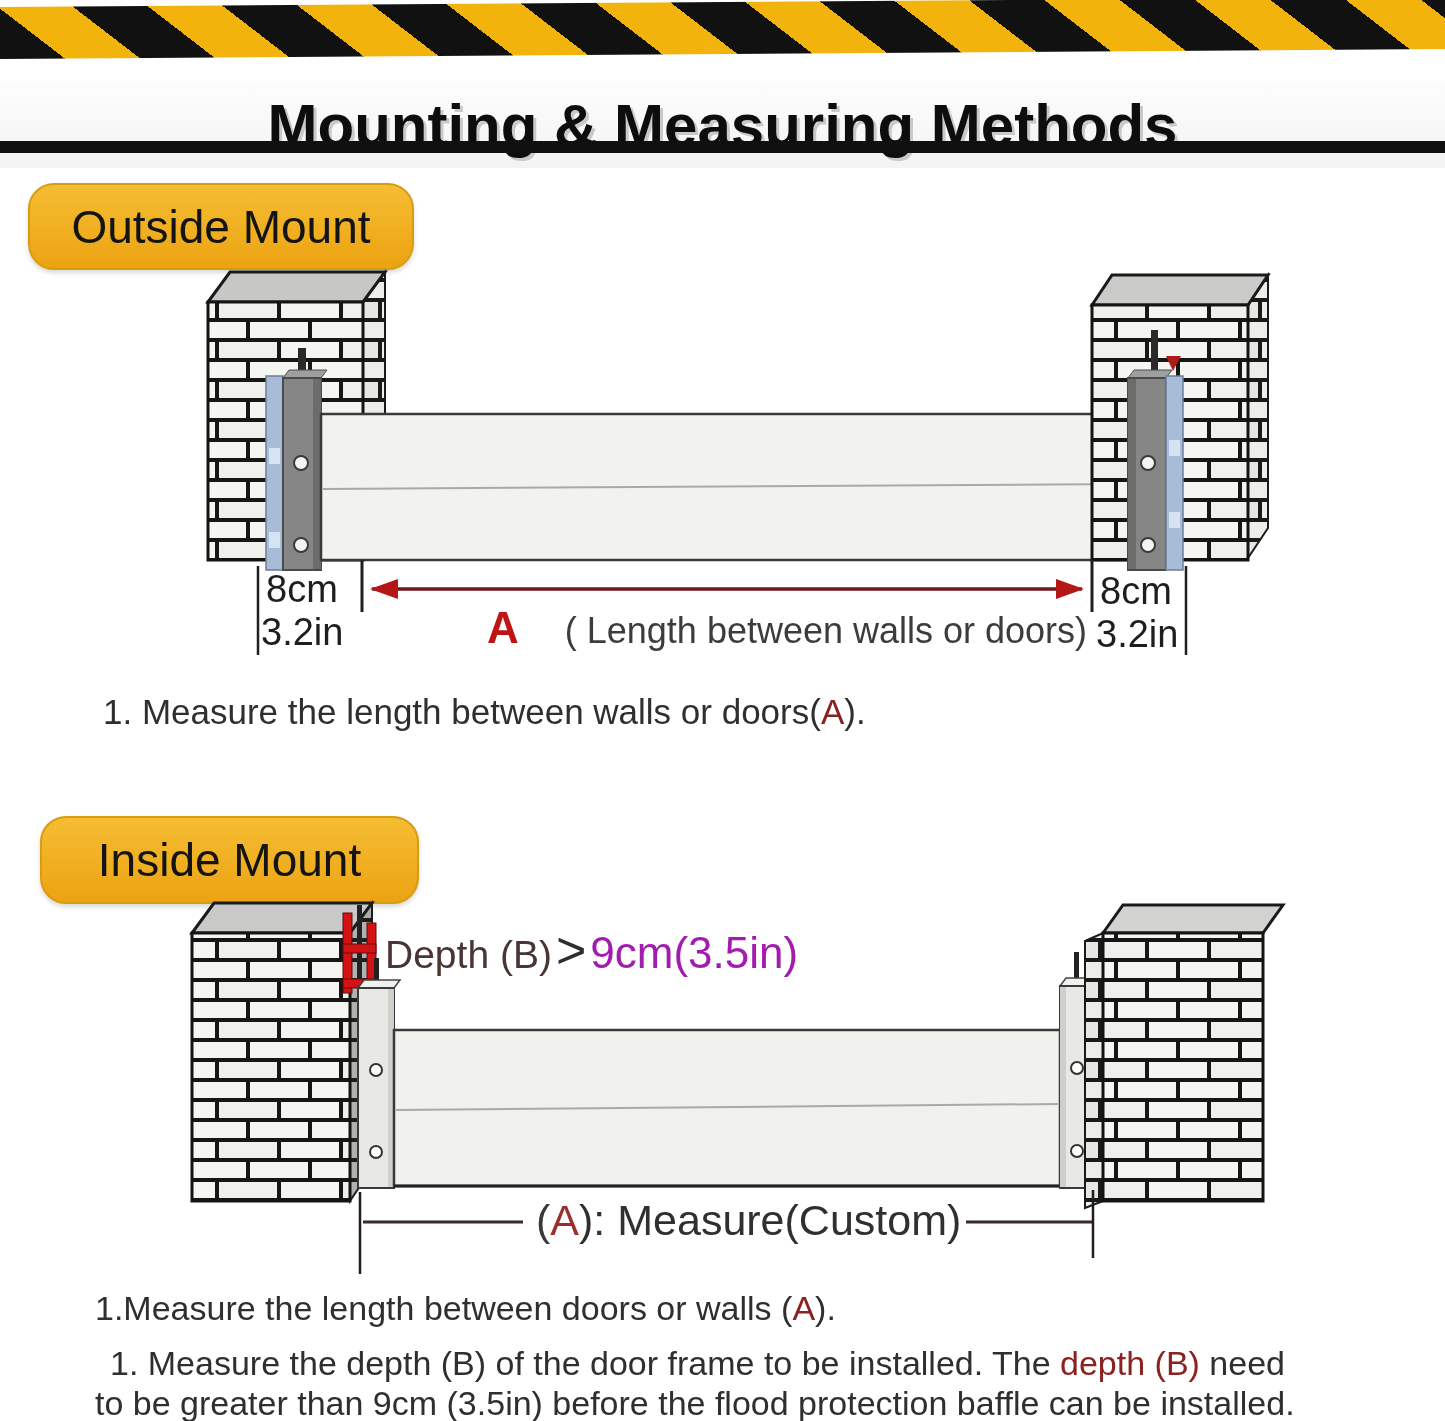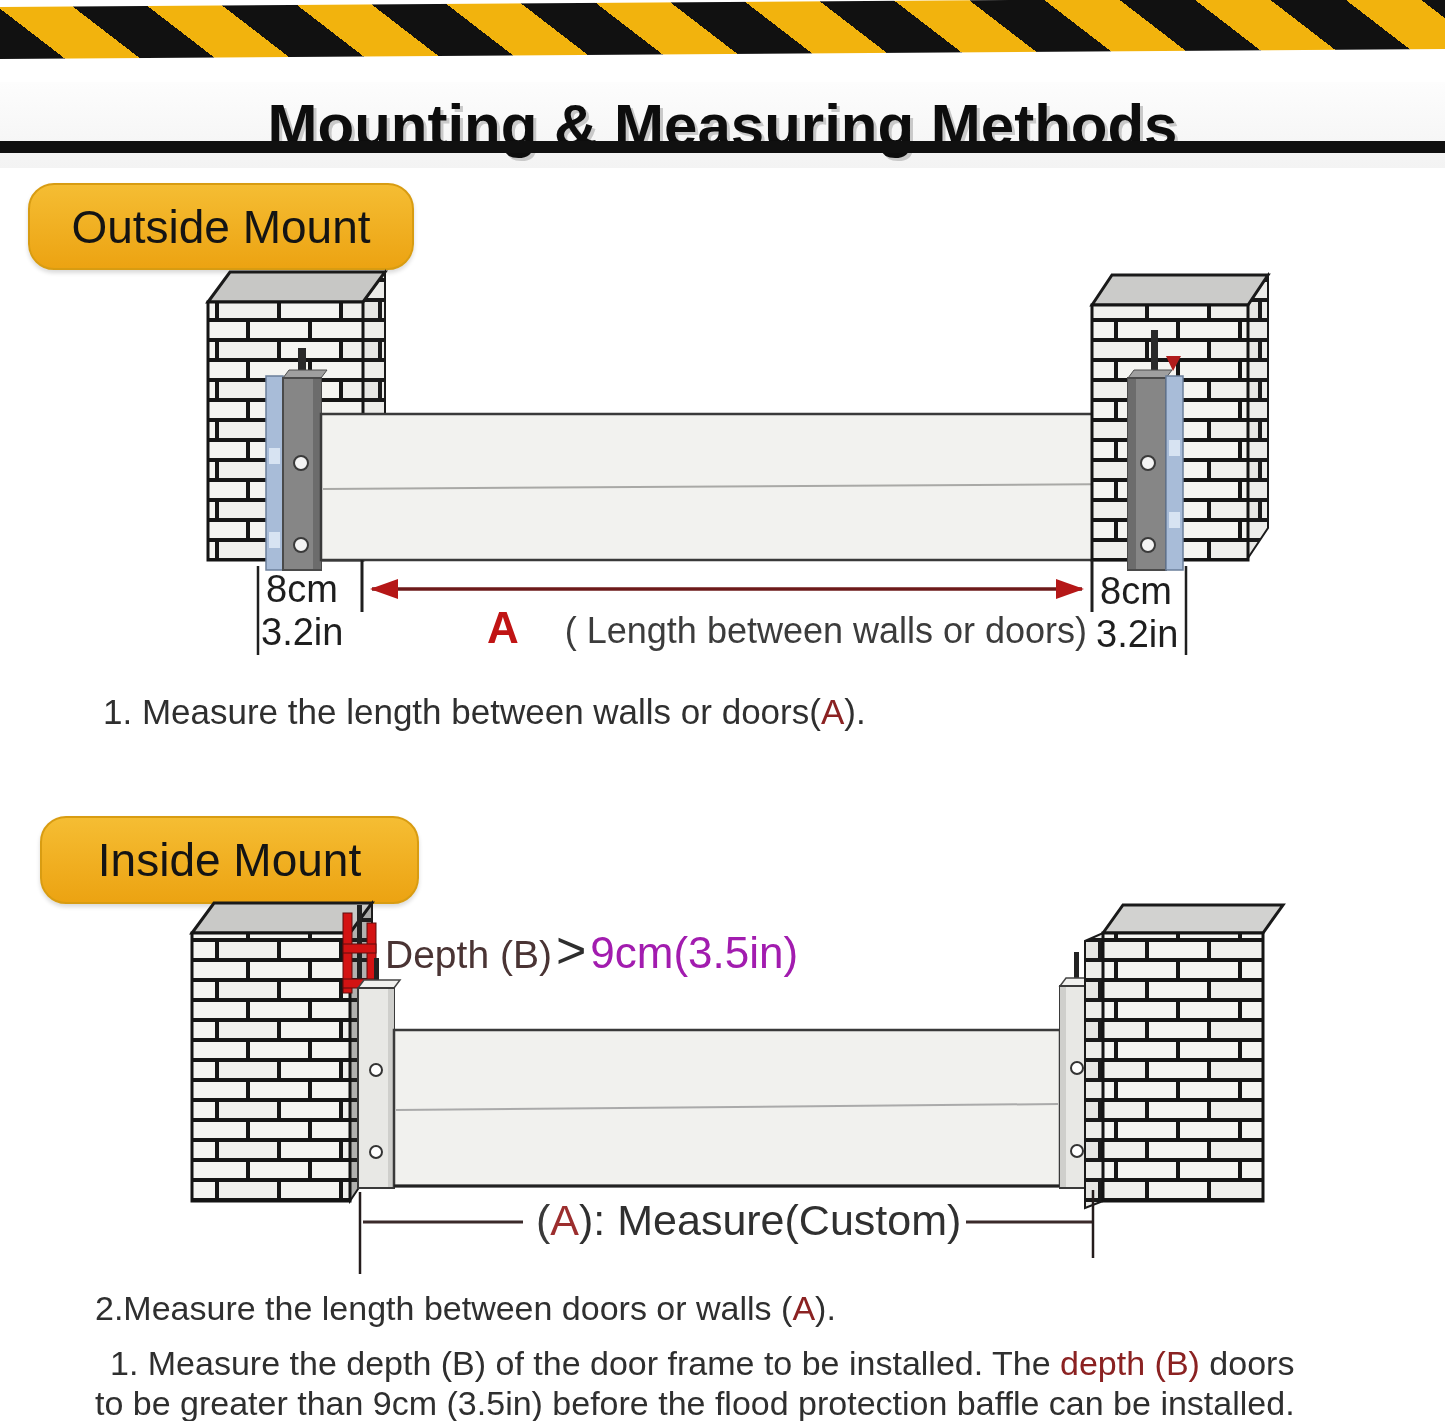--- a/index.html
+++ b/index.html
@@ -240,22 +240,22 @@
     <span class="dv">9cm(3.5in)</span>
   </div>
 
   <div class="lenA-label">
     <span class="paren">(</span>
     <span class="letter">A</span>
     <span class="rest">): Measure(Custom)</span>
   </div>
 
   <div class="step step-i1">
-    <span>2.Measure the length between doors or walls (</span><span class="accent">A</span><span>).</span>
+    <span>1.Measure the length between doors or walls (</span><span class="accent">A</span><span>).</span>
   </div>
   <div class="step step-i2a">
-    <span>1. Measure the depth (B) of the door frame to be installed. The </span><span class="accent">depth (B)</span><span> doors</span>
+    <span>1. Measure the depth (B) of the door frame to be installed. The </span><span class="accent">depth (B)</span><span> need</span>
   </div>
   <div class="step step-i2b">
     <span>to be greater than 9cm (3.5in) before the flood protection baffle can be installed.</span>
   </div>
 
 </div>
 
 </body></html>

